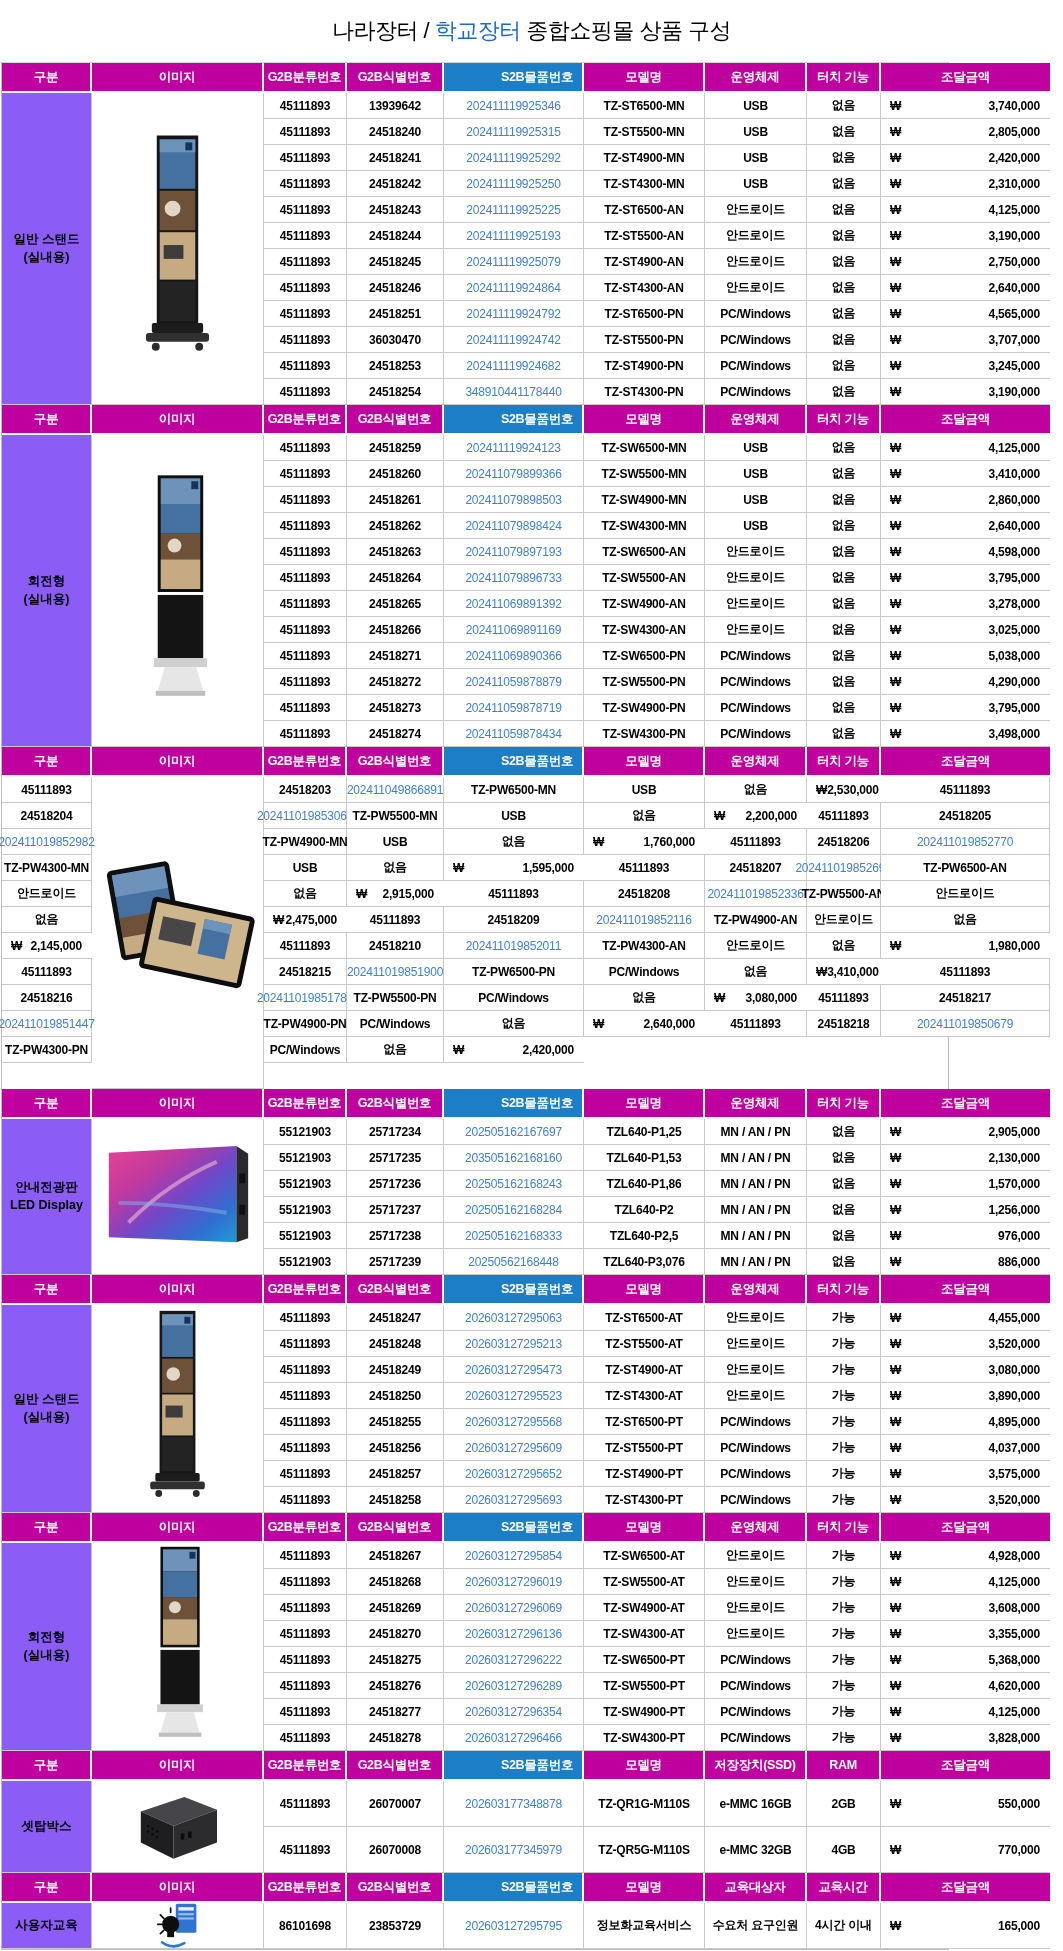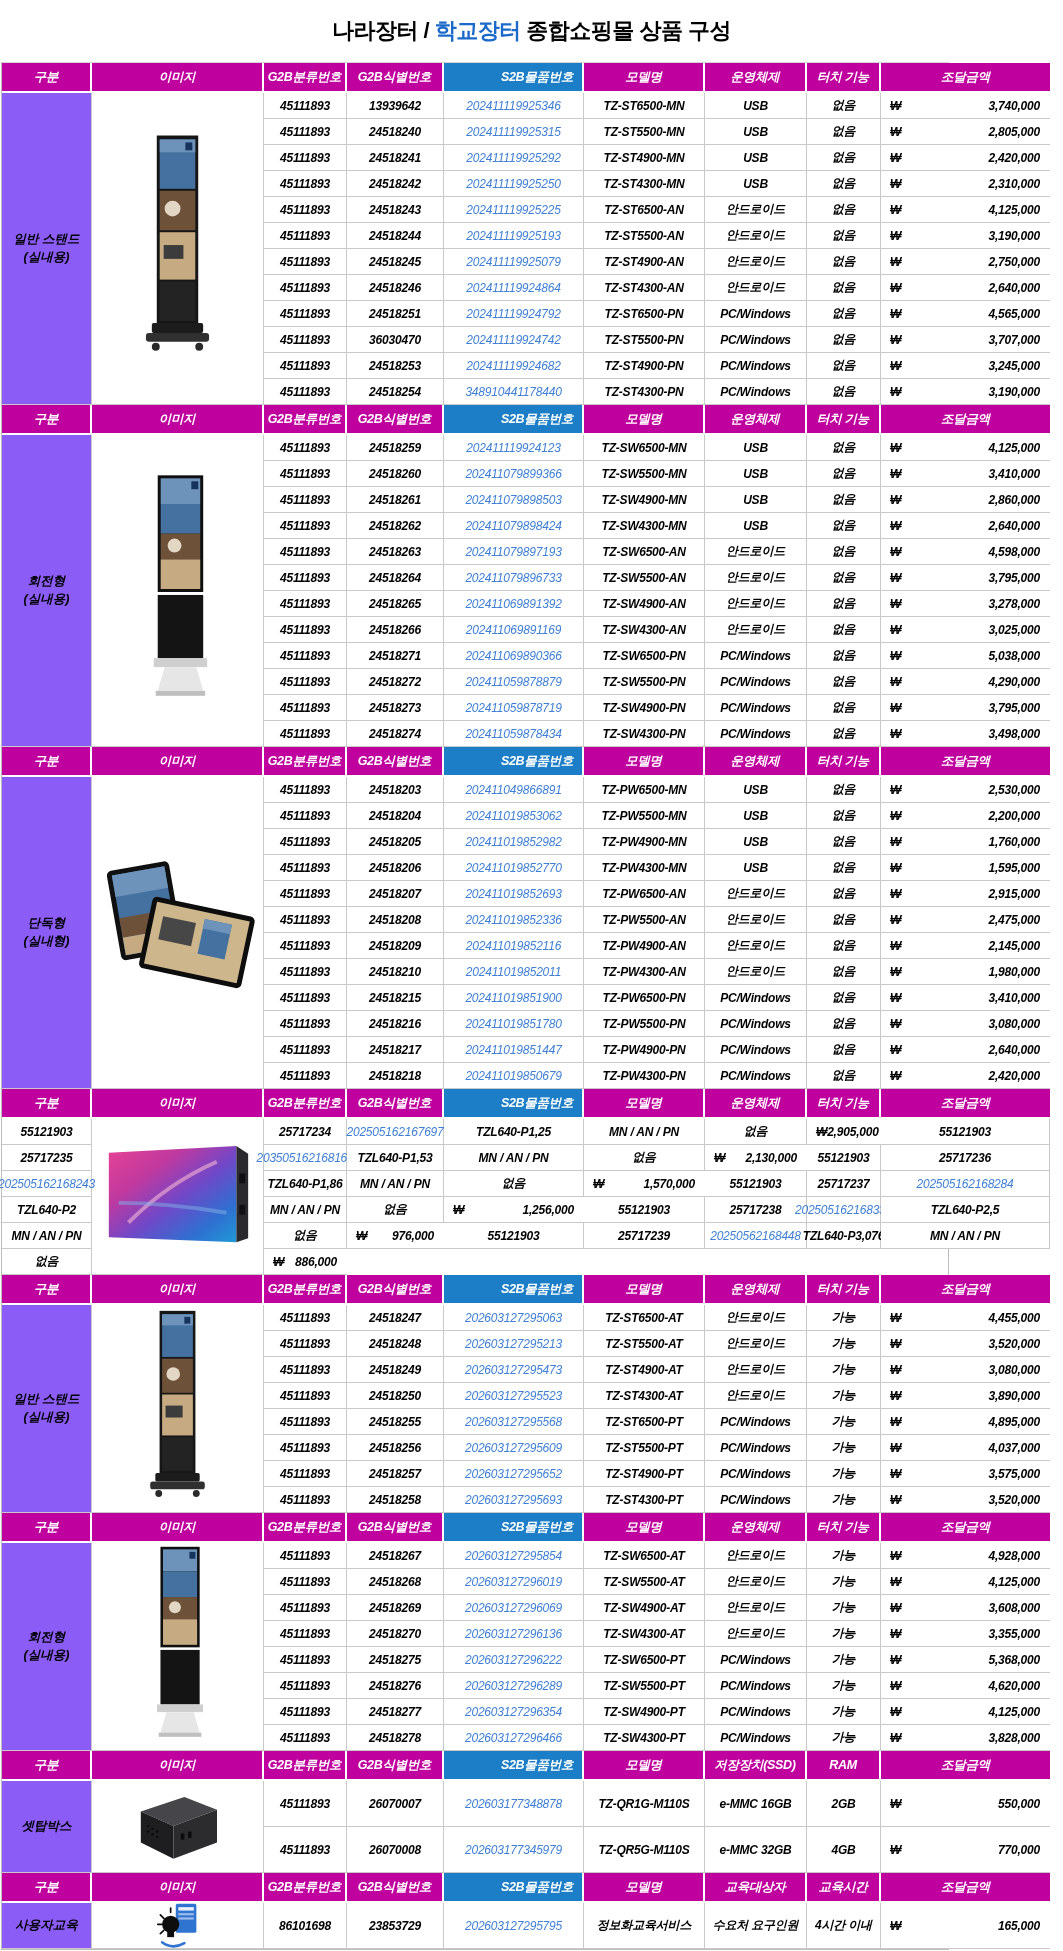--- a/index.html
+++ b/index.html
@@ -4,24 +4,24 @@
 <style>
   * { margin:0; padding:0; box-sizing:border-box; }
   html,body { background:#ffffff; }
   body {
     width:1063px; height:1951px; overflow:hidden;
     font-family:"Liberation Sans", sans-serif;
     --magenta:#C0009E; --s2b-blue:#1B7EC6; --link-blue:#3F7FD4; --title-blue:#1B6AC9;
   }
   .page { width:1063px; }
   .title-bar { height:62px; display:flex; align-items:center; justify-content:center;
-    font-size:22px; font-weight:700; color:#000; letter-spacing:-0.5px;border-radius:18px; }
+    font-size:22px; font-weight:400; color:#000; letter-spacing:-0.5px;border-radius:18px; }
   .title-bar span { white-space:pre; }
   .title-blue { color:var(--title-blue); }
-  #sections { width:948px; margin-left:1px; border:1px solid #bdbdbd; border-top:1px solid #d5d5d5;font-style:italic; }
+  #sections { width:948px; margin-left:1px; border:1px solid #bdbdbd; border-top:1px solid #d5d5d5; }
   .section { display:grid; grid-template-columns:90px 172px 83px 97px 140px 121px 102px 74px 169px; }
   .hcell { background:var(--magenta); color:#fff; font-size:12.5px; font-weight:700;
     display:flex; align-items:center; justify-content:center;
     border-right:2px solid #fff; border-bottom:2px solid #fff; letter-spacing:-0.3px; }
   .hcell.last { border-right:none; }
   .hblue { background:var(--s2b-blue);padding-left:48px; }
   .cell { display:flex; align-items:center; justify-content:center;
     font-size:12px; font-weight:700; color:#000; background:#fff;
     border-right:1px solid #c9c9c9; border-bottom:1px solid #c9c9c9;
     letter-spacing:-0.2px; white-space:nowrap; }
@@ -350,24 +350,20 @@
       <div class="section" style="grid-template-rows: 30px repeat(12, 26px);">
         <div class="hcell">구분</div>
         <div class="hcell">이미지</div>
         <div class="hcell">G2B분류번호</div>
         <div class="hcell">G2B식별번호</div>
         <div class="hcell hblue">S2B물품번호</div>
         <div class="hcell">모델명</div>
         <div class="hcell">운영체제</div>
         <div class="hcell">터치 기능</div>
         <div class="hcell last">조달금액</div>
-        <div class="gubun" style="grid-area: 2 / 1 / span 12;">
-          <div>단독형</div>
-          <div>(실내형)</div>
-        </div>
         <div class="imgcell" style="grid-area: 2 / 2 / span 12;">
           <svg width="158" height="148" viewBox="0 0 160 150">
     <g transform="rotate(-10 50 60)">
       <rect x="16" y="6" width="64" height="92" rx="5" fill="#101010"></rect>
       <rect x="21" y="11" width="54" height="82" fill="#44719f"></rect>
       <rect x="21" y="11" width="54" height="22" fill="#6d93bb"></rect>
       <rect x="21" y="55" width="54" height="20" fill="#6e5139"></rect>
       <rect x="21" y="75" width="54" height="18" fill="#c6ab82"></rect>
     </g>
     <g transform="rotate(12 100 95)">
@@ -503,20 +499,24 @@
       <div class="section" style="grid-template-rows: 30px repeat(6, 26px);">
         <div class="hcell">구분</div>
         <div class="hcell">이미지</div>
         <div class="hcell">G2B분류번호</div>
         <div class="hcell">G2B식별번호</div>
         <div class="hcell hblue">S2B물품번호</div>
         <div class="hcell">모델명</div>
         <div class="hcell">운영체제</div>
         <div class="hcell">터치 기능</div>
         <div class="hcell last">조달금액</div>
+        <div class="gubun" style="grid-area: 2 / 1 / span 6;">
+          <div>안내전광판</div>
+          <div>LED Display</div>
+        </div>
         <div class="imgcell" style="grid-area: 2 / 2 / span 6;">
           <svg width="157" height="106" viewBox="0 0 160 108">
     <defs>
               <linearGradient id="ledg" x1="0" y1="0" x2="1" y2="1">
       <stop offset="0" stop-color="#e84393"></stop>
                 <stop offset="0.3" stop-color="#c0399f"></stop>
       <stop offset="0.55" stop-color="#7048c8"></stop>
                 <stop offset="0.8" stop-color="#2f6fd0"></stop>
       <stop offset="1" stop-color="#1f9ad6"></stop>
     </linearGradient>

